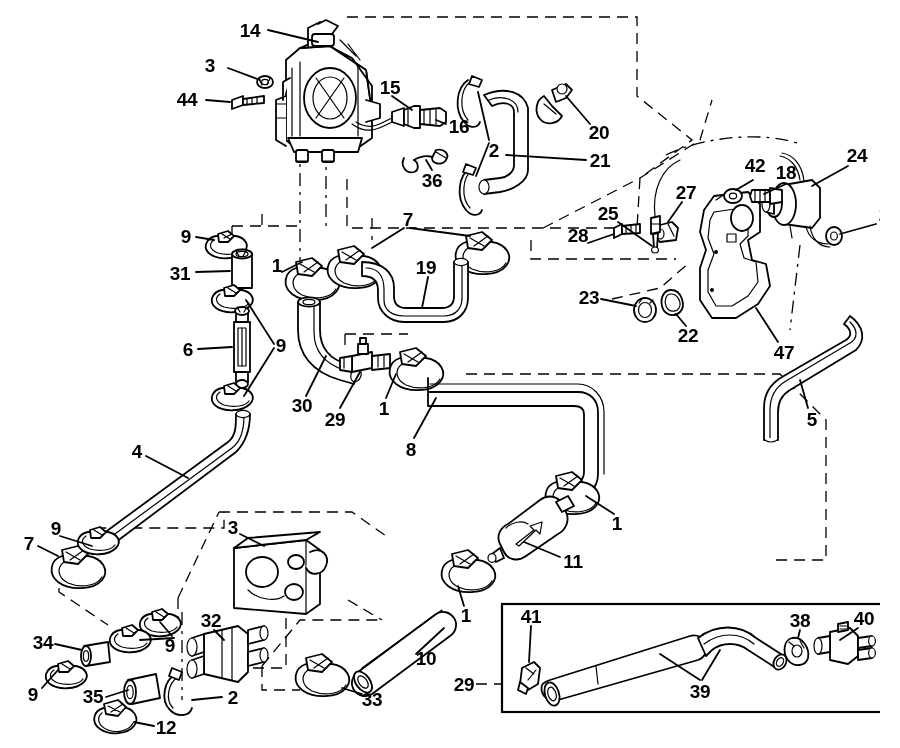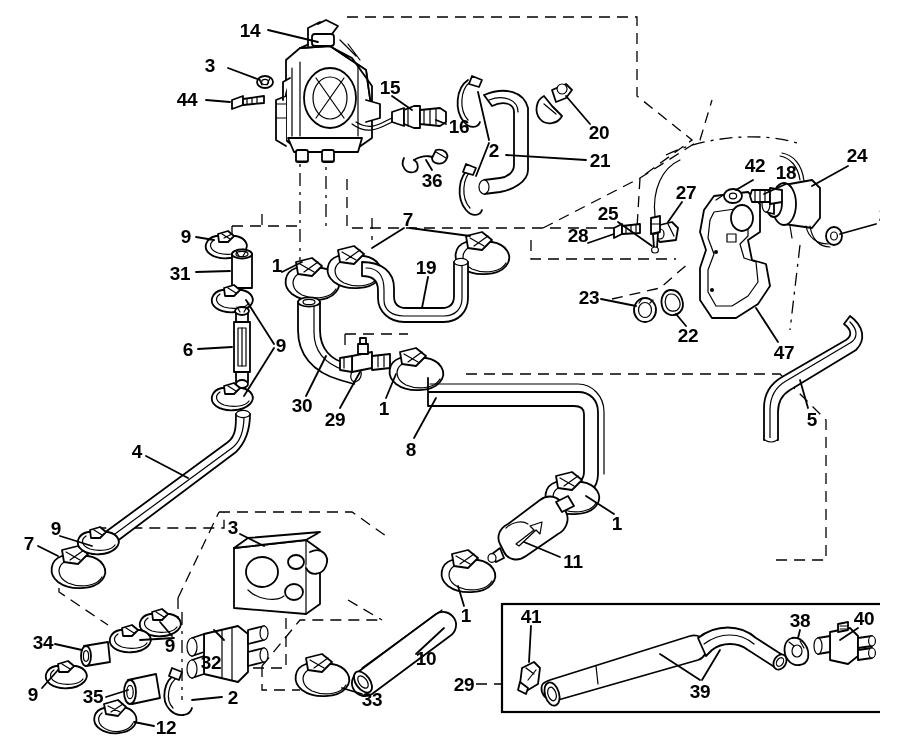--- a/index.html
+++ b/index.html
@@ -627,21 +627,21 @@
       <div class="callout" style="left: 384px; top: 408px;">1</div>
       <div class="callout" style="left: 411px; top: 449px;">8</div>
       <div class="callout" style="left: 812px; top: 419px;">5</div>
       <div class="callout" style="left: 137px; top: 451px;">4</div>
       <div class="callout" style="left: 56px; top: 528px;">9</div>
       <div class="callout" style="left: 29px; top: 543px;">7</div>
       <div class="callout" style="left: 233px; top: 527px;">3</div>
       <div class="callout" style="left: 617px; top: 523px;">1</div>
       <div class="callout" style="left: 573px; top: 561px;">11</div>
       <div class="callout" style="left: 466px; top: 615px;">1</div>
-      <div class="callout" style="left: 211px; top: 620px; margin-top: 42px;">32</div>
+      <div class="callout" style="left: 211px; top: 620px;">32</div>
       <div class="callout" style="left: 170px; top: 645px;">9</div>
       <div class="callout" style="left: 43px; top: 642px;">34</div>
       <div class="callout" style="left: 33px; top: 694px;">9</div>
       <div class="callout" style="left: 93px; top: 696px;">35</div>
       <div class="callout" style="left: 233px; top: 697px;">2</div>
       <div class="callout" style="left: 166px; top: 727px;">12</div>
       <div class="callout" style="left: 426px; top: 658px;">10</div>
       <div class="callout" style="left: 372px; top: 699px;">33</div>
       <div class="callout" style="left: 531px; top: 616px;">41</div>
       <div class="callout" style="left: 464px; top: 684px;">29</div>

